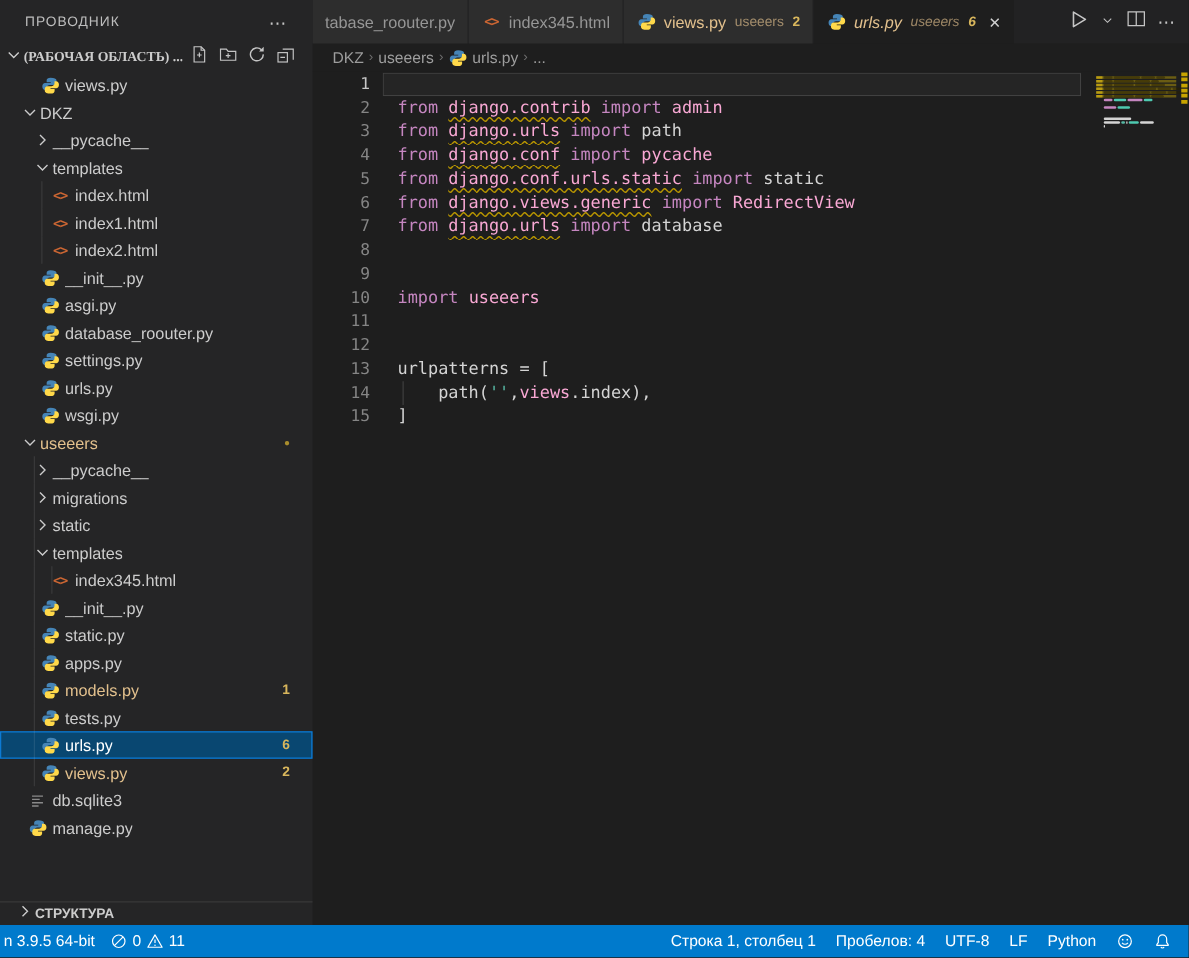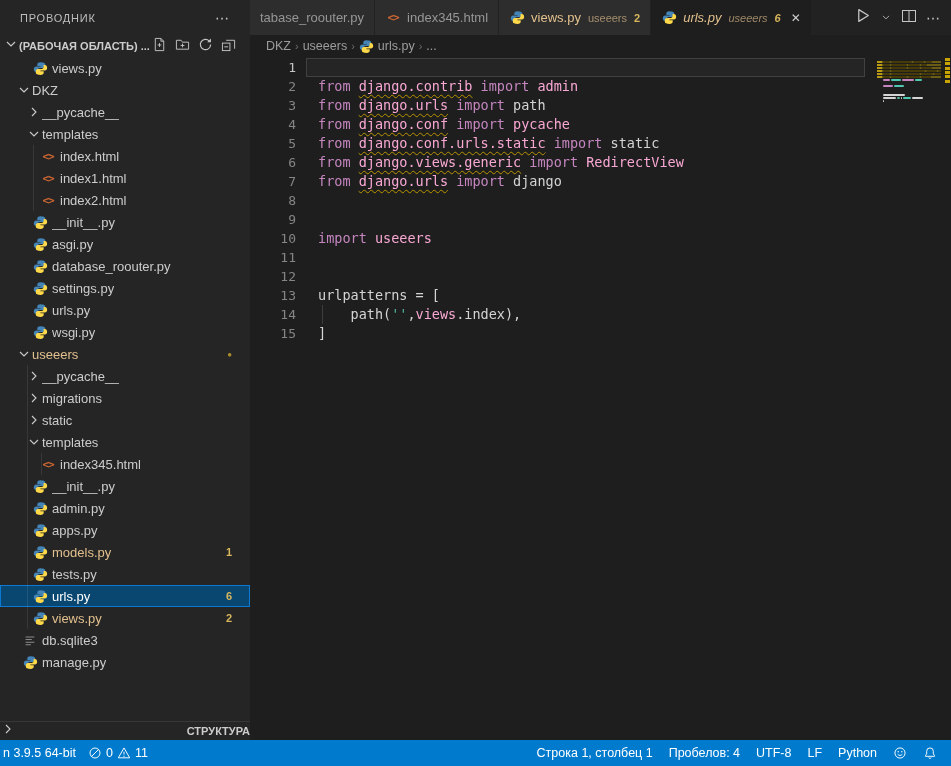--- a/index.html
+++ b/index.html
@@ -5,36 +5,36 @@
   html,body{margin:0;padding:0;width:951px;height:766px;overflow:hidden;
     background:#1e1e1e;font-family:"Liberation Sans",sans-serif;
     -webkit-font-smoothing:antialiased;}
   #app{display:flex;height:740px;}
 
   
   #sidebar{width:250px;min-width:250px;background:#252526;display:flex;flex-direction:column;color:#cccccc;position:relative;}
   .sb-title{height:35px;display:flex;align-items:center;padding:0 20px;font-size:11px;color:#bdbdbd;letter-spacing:.8px;flex:none;}
   .sb-title .more{margin-left:auto;color:#c5c5c5;font-size:14px;letter-spacing:1px;cursor:pointer;}
   .sb-section{height:22px;display:flex;align-items:center;padding-left:3px;flex:none;}
-  .sb-section .lbl{font-size:11px;font-weight:bold;color:#cccccc;white-space:nowrap;overflow:hidden;}
+  .sb-section .lbl{font-size:11px;font-weight:bold;color:#cccccc;white-space:nowrap;overflow:hidden;font-family:Liberation Serif, serif;}
   .sb-actions{margin-left:auto;display:flex;align-items:center;gap:7px;padding-right:14px;}
   .sb-actions .aicon{width:16px;height:16px;display:flex;align-items:center;justify-content:center;color:#c5c5c5;}
   #tree{flex:none;}
   .trow{height:22px;display:flex;align-items:center;font-size:13px;color:#cccccc;position:relative;cursor:pointer;white-space:nowrap;}
   .trow.lv1{padding-left:16px;} .trow.lv2{padding-left:26px;} .trow.lv3{padding-left:34px;}
   .trow .chev{width:16px;height:16px;flex:none;display:flex;align-items:center;justify-content:center;}
   .trow .ficon{width:16px;height:16px;flex:none;margin:0 4px 0 6px;display:flex;align-items:center;justify-content:center;}
   .trow .tlabel{overflow:hidden;text-overflow:ellipsis;}
   .trow.mod .tlabel{color:#e2c08d;}
   .trow.sel{background:#094771;box-shadow:inset 0 0 0 1px #0c7ad4;}
   .trow.sel .tlabel{color:#ffffff;}
   .trow .badge{margin-left:auto;margin-right:18px;font-size:11px;font-weight:bold;color:#d8b65c;}
   .trow .dot{margin-left:auto;margin-right:18px;font-size:8px;color:#a98d2d;}
   .guide{position:absolute;top:0;bottom:0;width:1px;background:rgba(255,255,255,.09);}
-  .sb-outline{margin-top:auto;height:18px;display:flex;align-items:center;border-top:1px solid #383838;padding-left:0;flex:none;justify-content:space-between;}
+  .sb-outline{margin-top:auto;height:18px;display:flex;align-items:center;border-top:1px solid #383838;padding-left:12px;flex:none;}
   .sb-outline .lbl{font-size:11px;font-weight:bold;color:#cccccc;}
 
   
   #main{flex:1;display:flex;flex-direction:column;background:#1e1e1e;min-width:0;}
   #tabbar{height:35px;background:#222223;display:flex;flex:none;}
   #tabs{display:flex;min-width:0;}
   .tab{height:35px;display:flex;align-items:center;background:#2d2d2d;margin-right:1px;padding:0 10px;font-size:13px;color:#969696;cursor:pointer;white-space:nowrap;overflow:hidden;}
   .tab .ficon{width:16px;height:16px;margin-right:6px;display:flex;align-items:center;justify-content:center;flex:none;}
   .tab.active{background:#1e1e1e;}
   .tab.modified .ttitle{color:#e2c08d;}
@@ -296,21 +296,21 @@
           <span class="tlabel">__init__.py</span>
         </div>
         <div class="trow lv2">
           <span class="guide" style="left: 27px;"></span>
           <span class="ficon">
             <svg width="15" height="15" viewBox="0 0 16 16" fill="none" xmlns="http://www.w3.org/2000/svg">
               <path fill="#4584b6" d="M7.9 1.2c-2 0-3.3.9-3.3 2.3v1.7h3.5v.6H3.3C1.9 5.8.9 7 .9 8.8s1 3 2.4 3h1.4V9.9c0-1.4 1.2-2.5 2.7-2.5h3.4c1.2 0 2.2-1 2.2-2.3V3.5c0-1.4-1.9-2.3-5.1-2.3z"></path>
               <path fill="#ffd94a" d="M8.1 14.8c2 0 3.3-.9 3.3-2.3v-1.7H7.9v-.6h4.8c1.4 0 2.4-1.2 2.4-3s-1-3-2.4-3h-1.4v1.8c0 1.4-1.2 2.5-2.7 2.5H5.2c-1.2 0-2.2 1-2.2 2.3v1.7c0 1.4 1.9 2.3 5.1 2.3z"></path>
             </svg>
           </span>
-          <span class="tlabel">admin.py</span>
+          <span class="tlabel">static.py</span>
         </div>
         <div class="trow lv2">
           <span class="guide" style="left: 27px;"></span>
           <span class="ficon">
             <svg width="15" height="15" viewBox="0 0 16 16" fill="none" xmlns="http://www.w3.org/2000/svg">
               <path fill="#4584b6" d="M7.9 1.2c-2 0-3.3.9-3.3 2.3v1.7h3.5v.6H3.3C1.9 5.8.9 7 .9 8.8s1 3 2.4 3h1.4V9.9c0-1.4 1.2-2.5 2.7-2.5h3.4c1.2 0 2.2-1 2.2-2.3V3.5c0-1.4-1.9-2.3-5.1-2.3z"></path>
               <path fill="#ffd94a" d="M8.1 14.8c2 0 3.3-.9 3.3-2.3v-1.7H7.9v-.6h4.8c1.4 0 2.4-1.2 2.4-3s-1-3-2.4-3h-1.4v1.8c0 1.4-1.2 2.5-2.7 2.5H5.2c-1.2 0-2.2 1-2.2 2.3v1.7c0 1.4 1.9 2.3 5.1 2.3z"></path>
             </svg>
           </span>
           <span class="tlabel">apps.py</span>
@@ -486,21 +486,21 @@
           <div class="code-line">
             <span class="ln">5</span>
             <span class="cl-content"><span class="tok-k">from </span><span class="tok-m tok-w">django.conf.urls.static</span><span class="tok-k"> import </span><span class="tok-p">static</span></span>
           </div>
           <div class="code-line">
             <span class="ln">6</span>
             <span class="cl-content"><span class="tok-k">from </span><span class="tok-m tok-w">django.views.generic</span><span class="tok-k"> import </span><span class="tok-m">RedirectView</span></span>
           </div>
           <div class="code-line">
             <span class="ln">7</span>
-            <span class="cl-content"><span class="tok-k">from </span><span class="tok-m tok-w">django.urls</span><span class="tok-k"> import </span><span class="tok-p">django</span></span>
+            <span class="cl-content"><span class="tok-k">from </span><span class="tok-m tok-w">django.urls</span><span class="tok-k"> import </span><span class="tok-p">database</span></span>
           </div>
           <div class="code-line">
             <span class="ln">8</span>
           </div>
           <div class="code-line">
             <span class="ln">9</span>
             <span class="cl-content">&nbsp;</span>
           </div>
           <div class="code-line">
             <span class="ln">10</span>

